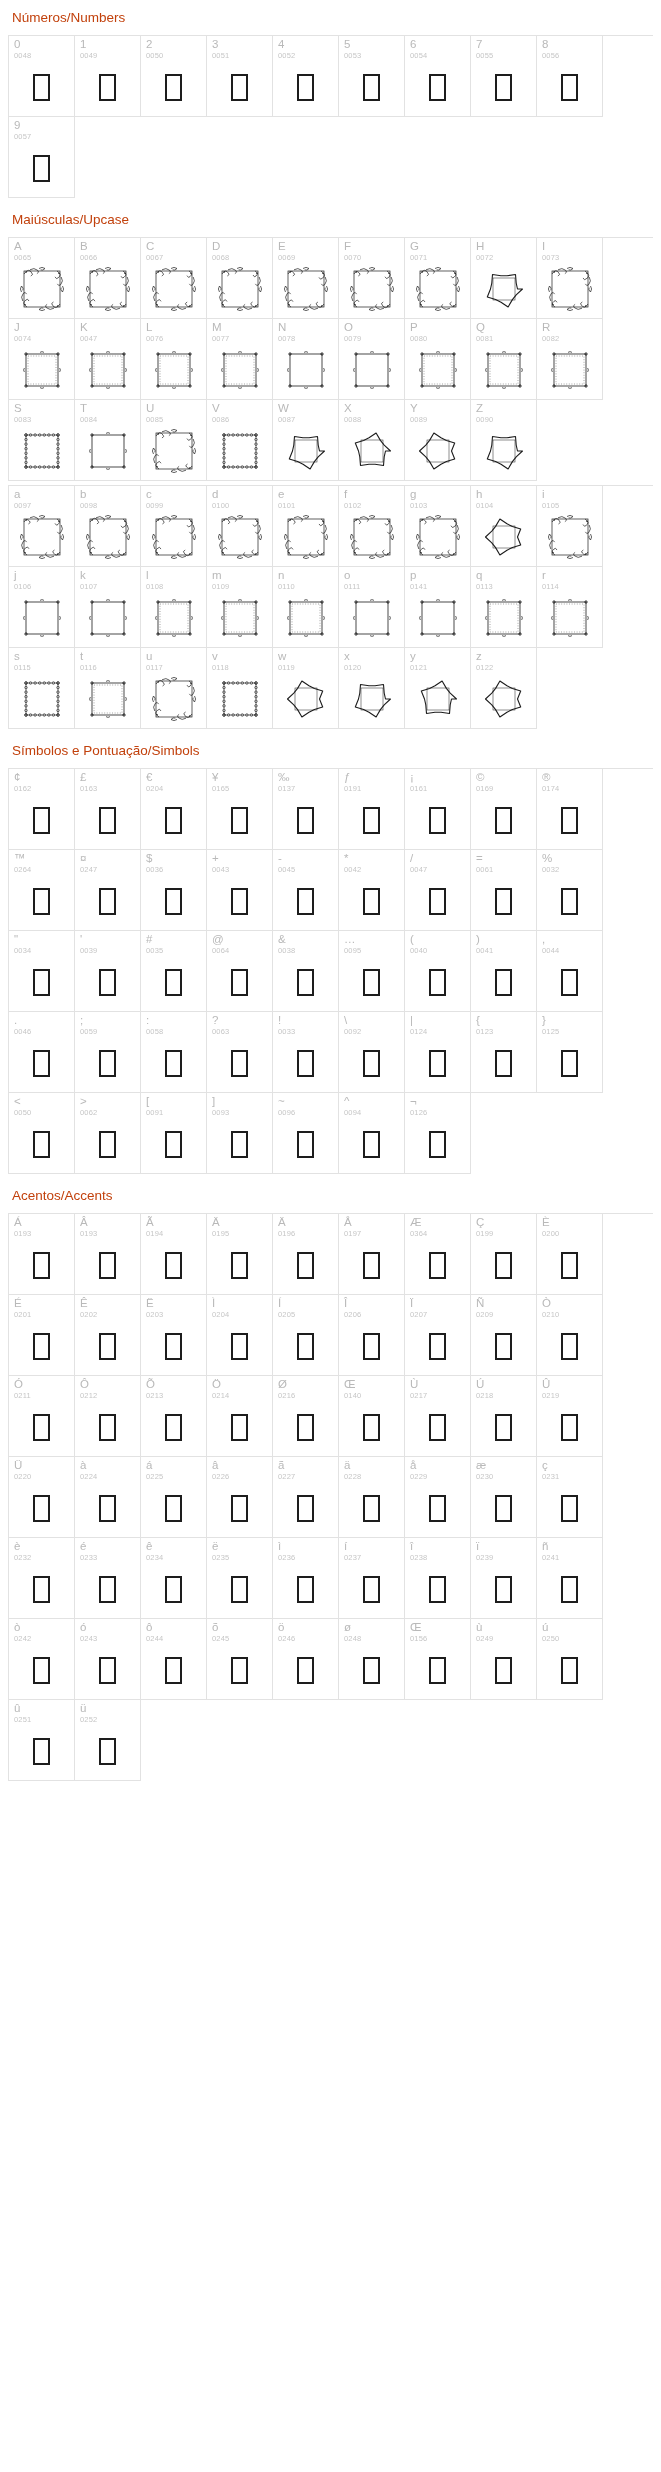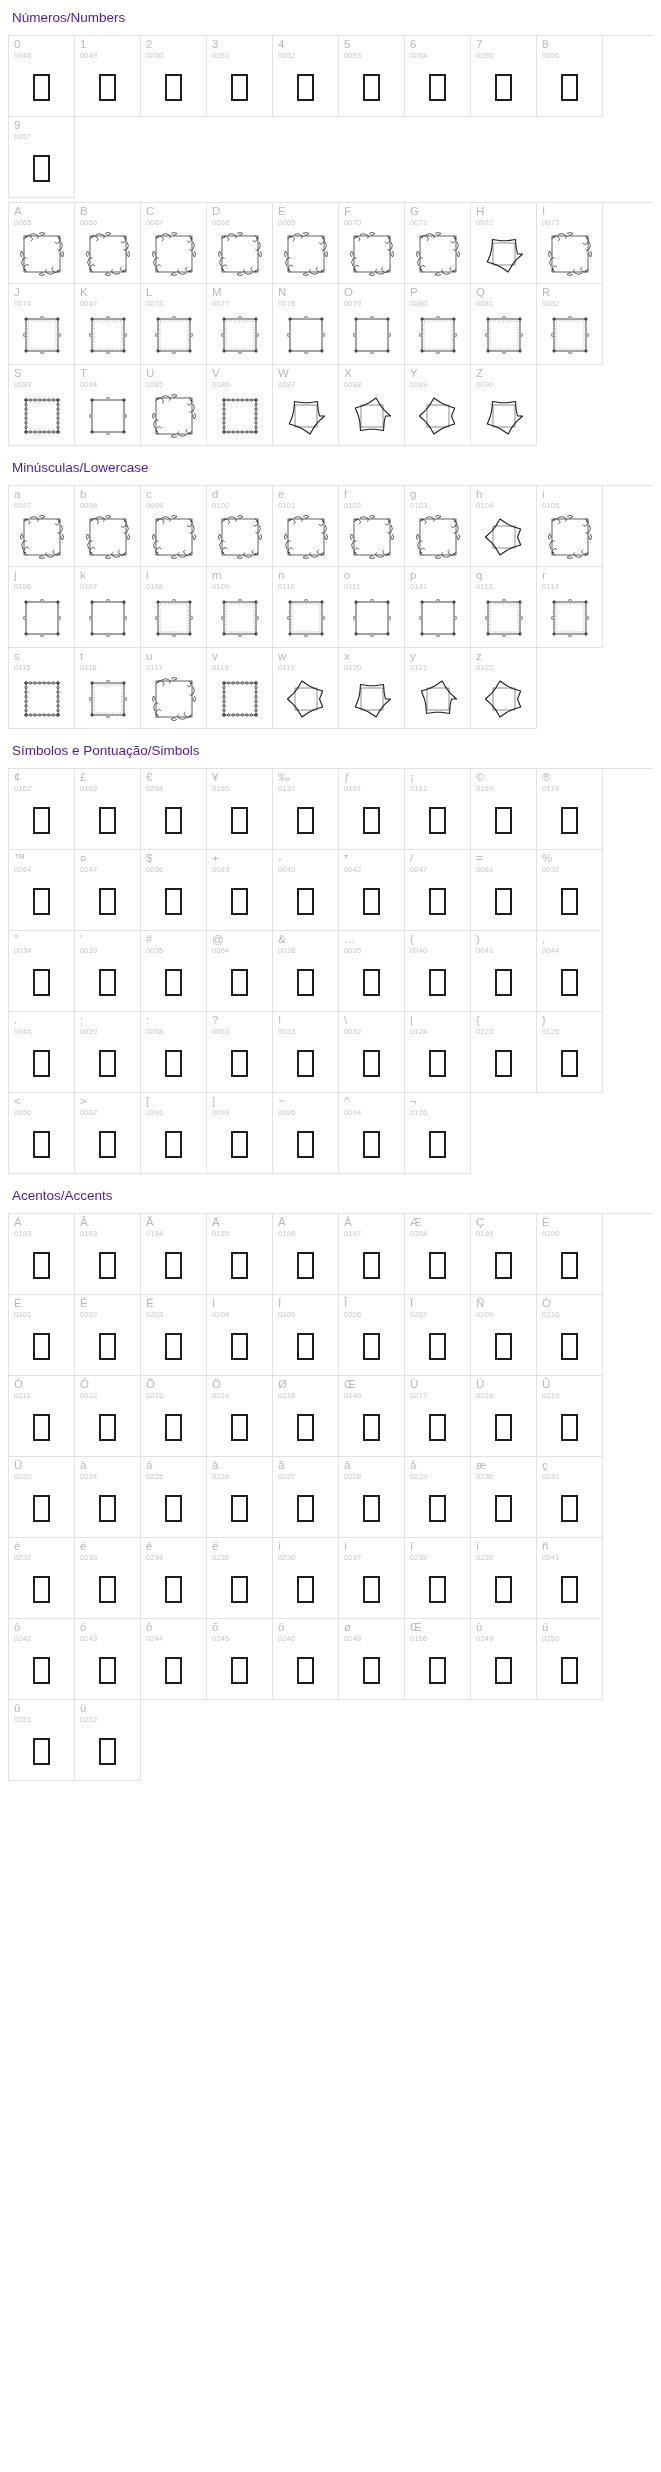--- a/index.html
+++ b/index.html
@@ -10,21 +10,21 @@
     font-family: "Liberation Sans", sans-serif;
   }
   body {
     width: 661px;
     min-height: 2472px;
     padding: 0 8px;
   }
   .section { margin: 0 0 4px 0; }
   .section-title {
     font-size: 13.5px;
-    color: #4c1d95;
+    color: #c2410c;
     font-weight: normal;
     padding: 10px 4px 10px 4px;
     margin: 0;
   }
   .grid {
     display: flex;
     flex-wrap: wrap;
     border-top: 1px solid #e2e2e2;
     border-left: 1px solid #e2e2e2;
     width: fit-content;
@@ -153,20 +153,21 @@
         <div class="cell">
           <div class="ch">9</div>
           <div class="code">0057</div>
           <div class="glyph">
             <div class="tofu"></div>
           </div>
         </div>
       </div>
     </div>
     <div class="section">
+      <div class="section-title">Maiúsculas/Upcase</div>
       <div class="grid">
         <div class="cell">
           <div class="ch">A</div>
           <div class="code">0065</div>
           <div class="glyph">
             <div class="orn">
               <svg width="44" height="44" viewBox="0 0 44 44">
                 <rect x="4" y="4" width="36" height="36" fill="none" stroke="#1d1d1d" stroke-width="0.7"></rect>
                 <g transform="rotate(0 22 22)">
       <path d="M 4 7 q 4.788541666666667 -6.788541666666667 7.788541666666667 -1 q 2 1.5 -1 3" fill="none" stroke="#1d1d1d" stroke-width="0.7"></path>
@@ -895,21 +896,20 @@
               <svg width="44" height="44" viewBox="0 0 44 44">
                 <path d="M40.5 22.0 L34.2 27.9 L30.4 32.6 L26.1 40.0 L19.0 35.2 L13.6 32.6 L5.3 30.0 L8.5 22.0 L9.8 16.1 L10.5 7.5 L19.0 8.8 L25.0 8.8 L33.5 7.5 L34.2 16.1 L35.5 22.0 Z" fill="none" stroke="#1d1d1d" stroke-width="1.1" stroke-linejoin="round"></path>
                 <rect x="11" y="11" width="22" height="22" fill="none" stroke="#1d1d1d" stroke-width="0.5"></rect>
               </svg>
             </div>
           </div>
         </div>
       </div>
     </div>
     <div class="section">
-      <div class="section-title">Minúsculas/Lowercase</div>
       <div class="grid">
         <div class="cell">
           <div class="ch">a</div>
           <div class="code">0097</div>
           <div class="glyph">
             <div class="orn">
               <svg width="44" height="44" viewBox="0 0 44 44">
                 <rect x="4" y="4" width="36" height="36" fill="none" stroke="#1d1d1d" stroke-width="0.7"></rect>
                 <g transform="rotate(0 22 22)">
       <path d="M 4 7 q 2.4199331275720164 -4.419933127572016 5.419933127572016 -1 q 2 1.5 -1 3" fill="none" stroke="#1d1d1d" stroke-width="0.7"></path>

